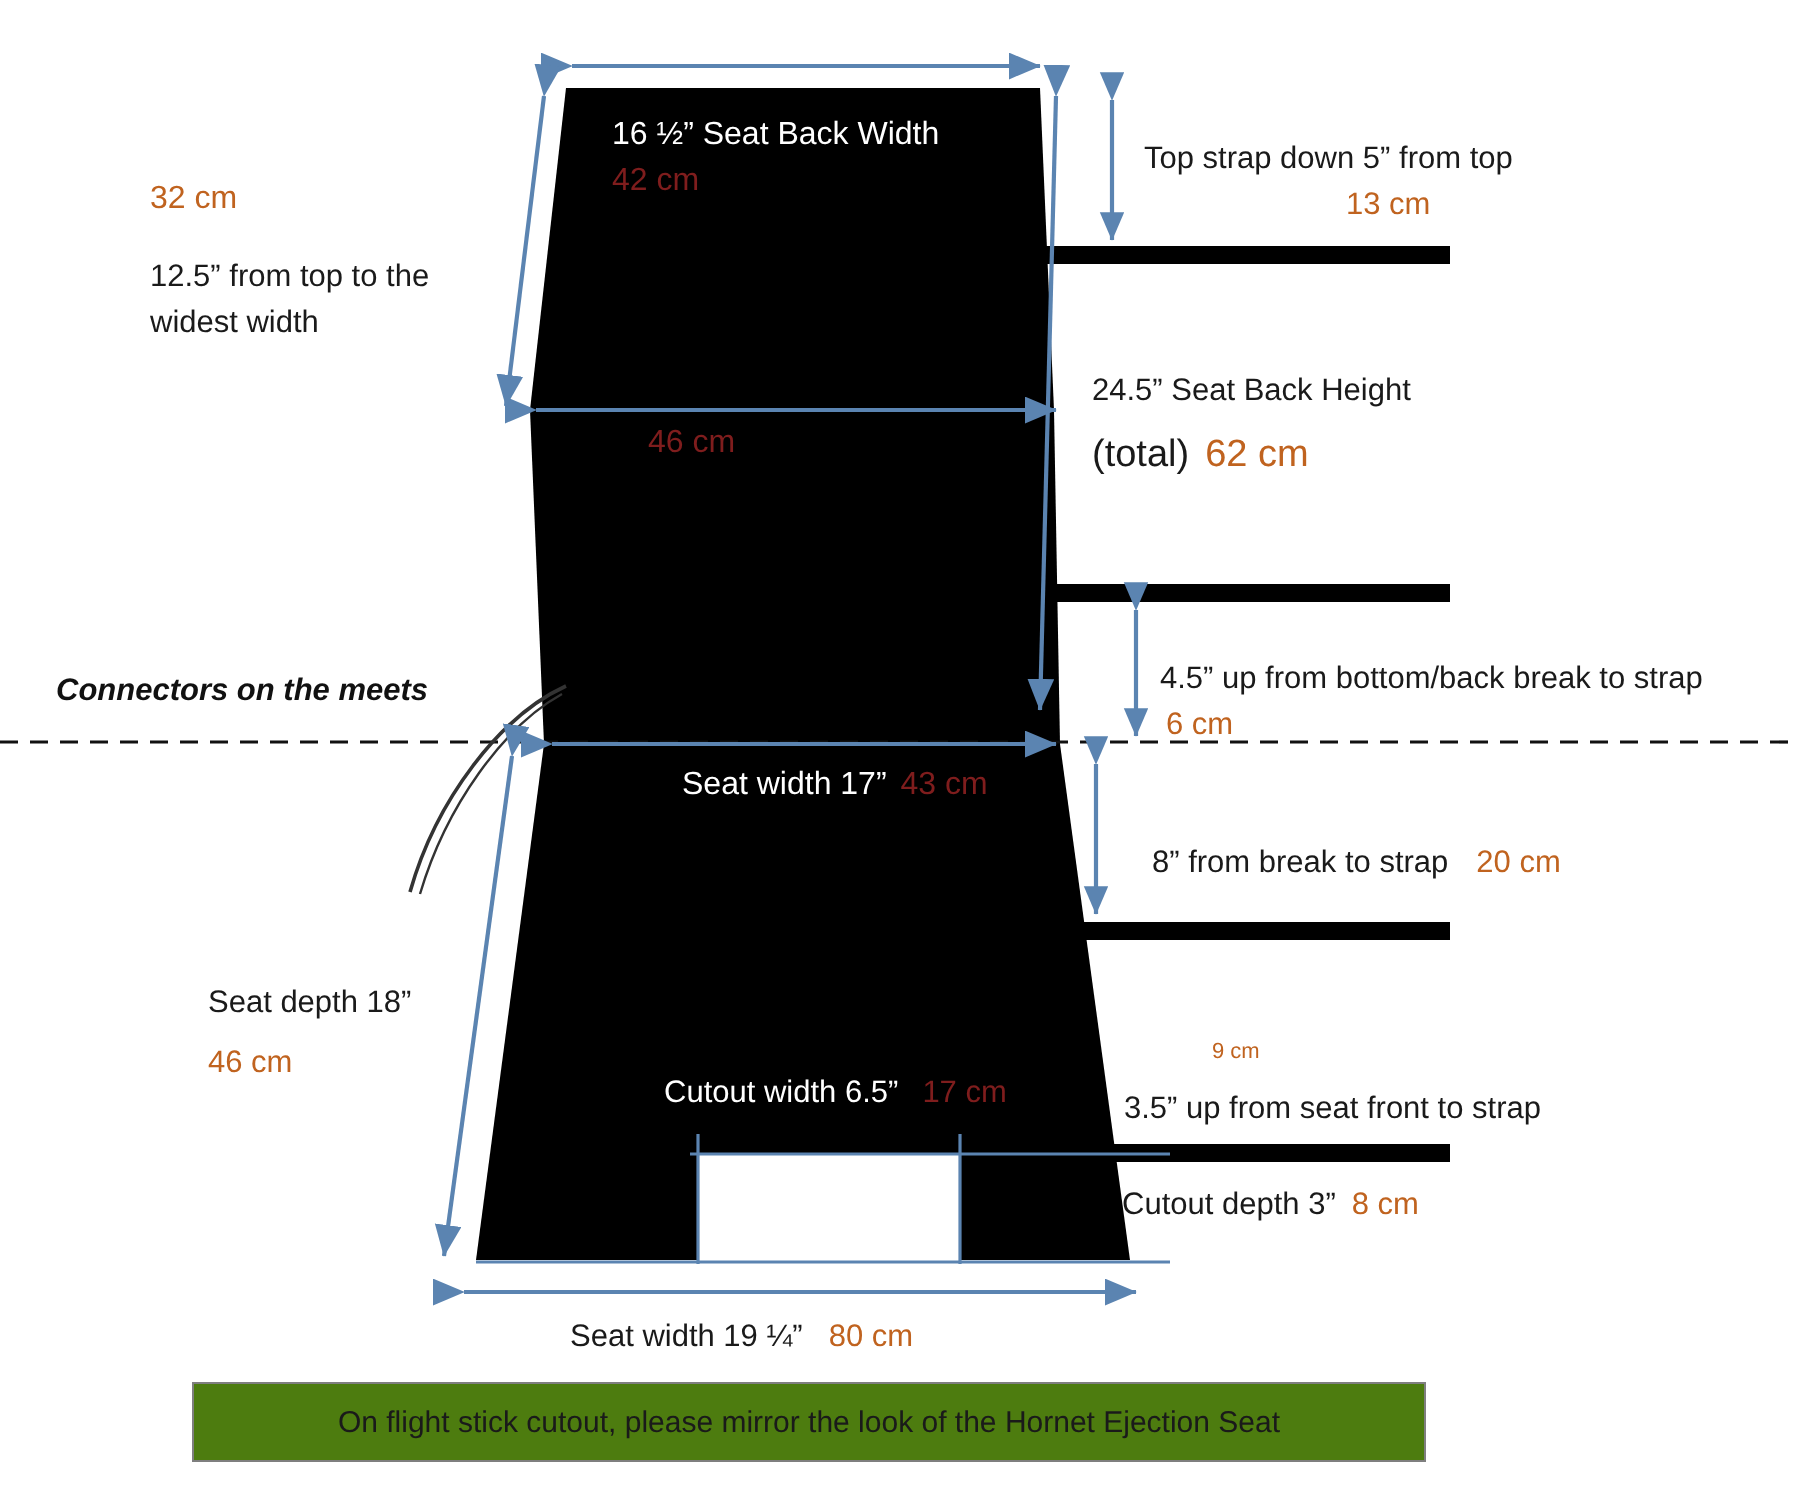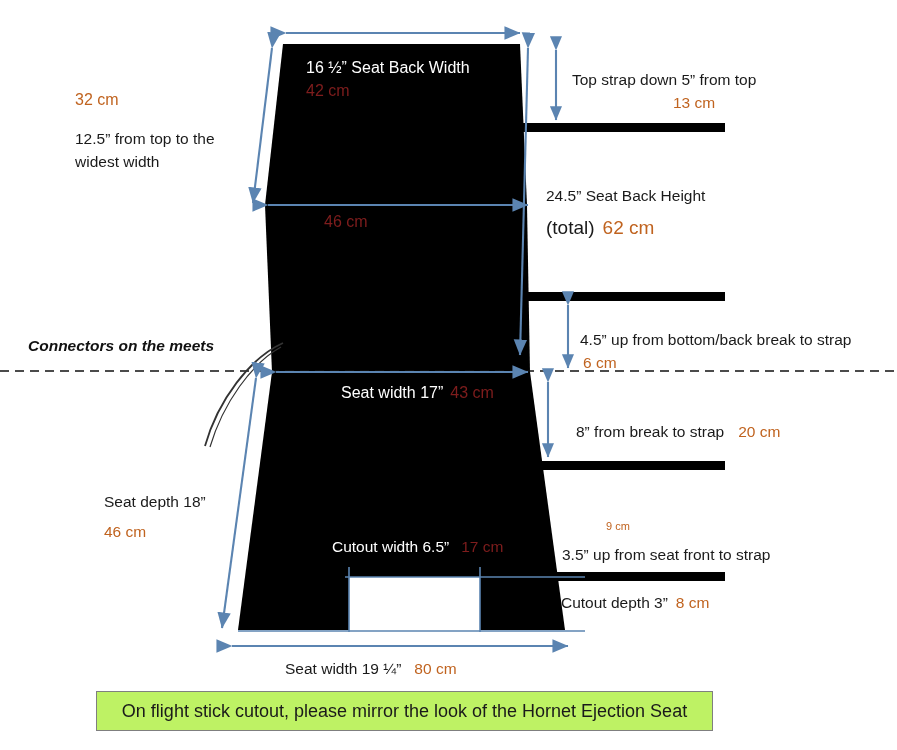--- a/index.html
+++ b/index.html
@@ -15,23 +15,23 @@
   #svgroot{position:absolute;left:0;top:0;width:897px;height:750px;}
   .lbl{position:absolute;white-space:nowrap;line-height:1.22;}
   .dark{color:#1a1a1a;}
   .onblack{color:#ffffff;}
   .cm{color:#c0631f;}
   .cmw{color:#7f1d1d;}
   .bold-ital{font-weight:bold;font-style:italic;color:#111;}
   .note{
     position:absolute;
     border:1px solid #7f7f7f;
-    background:#bef264;
+    background:#4d7c0f;
     display:flex;align-items:center;justify-content:center;
-    font-size:18px;color:#1a1a1a;
+    font-size:15px;color:#1a1a1a;
   }
 </style>
 </head>
 <body>
 
 <div id="stage">
 
   <svg id="svgroot" viewBox="0 0 897 750">
     <defs>
       <marker id="ah" markerWidth="9" markerHeight="9" refX="7.4" refY="3.2" orient="auto">

